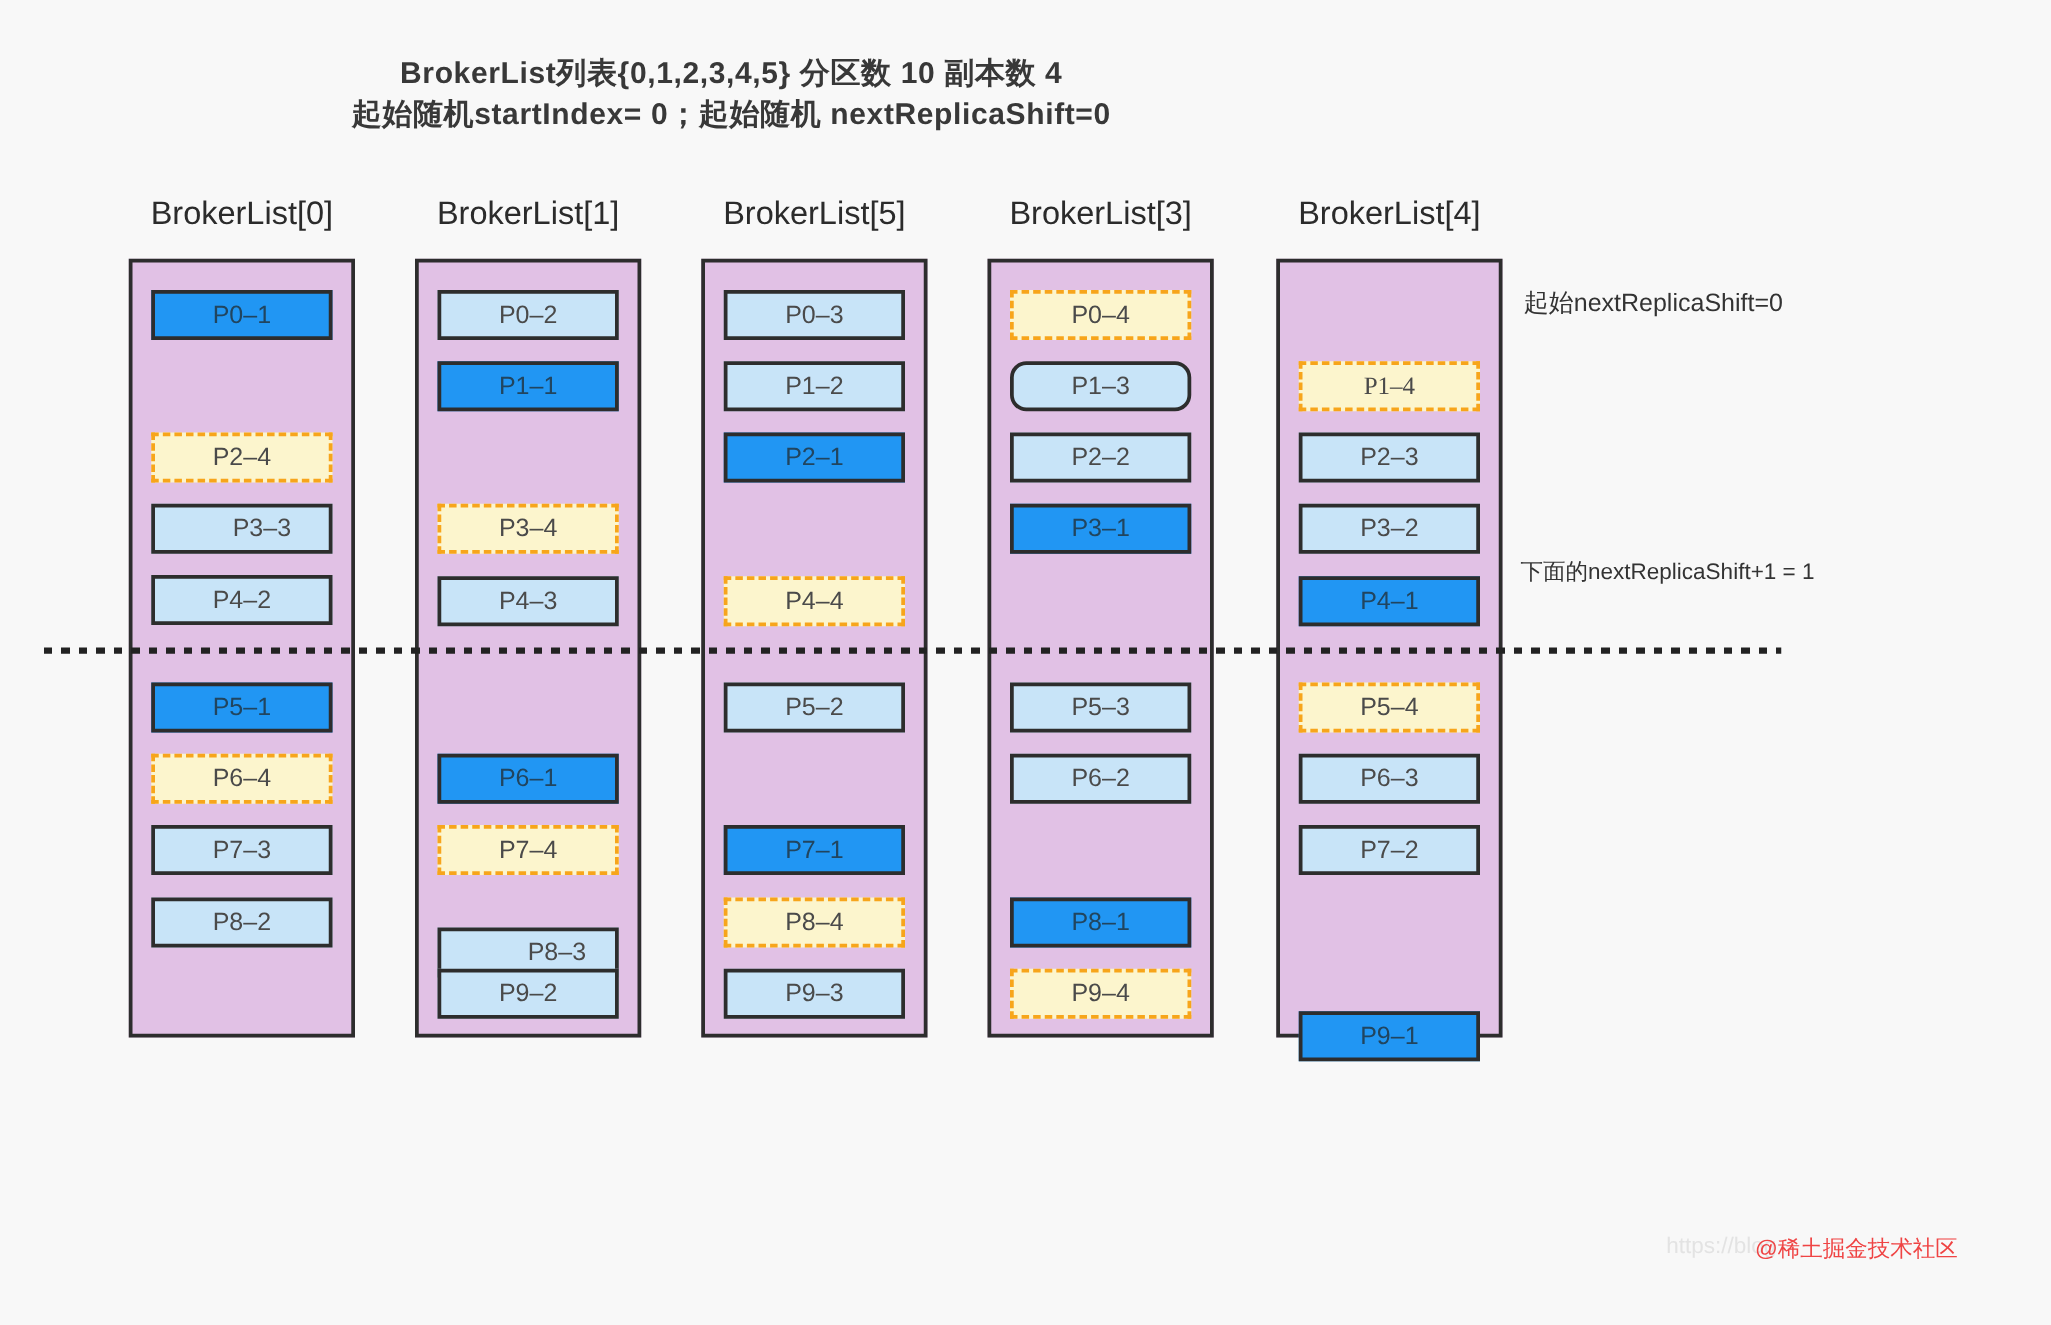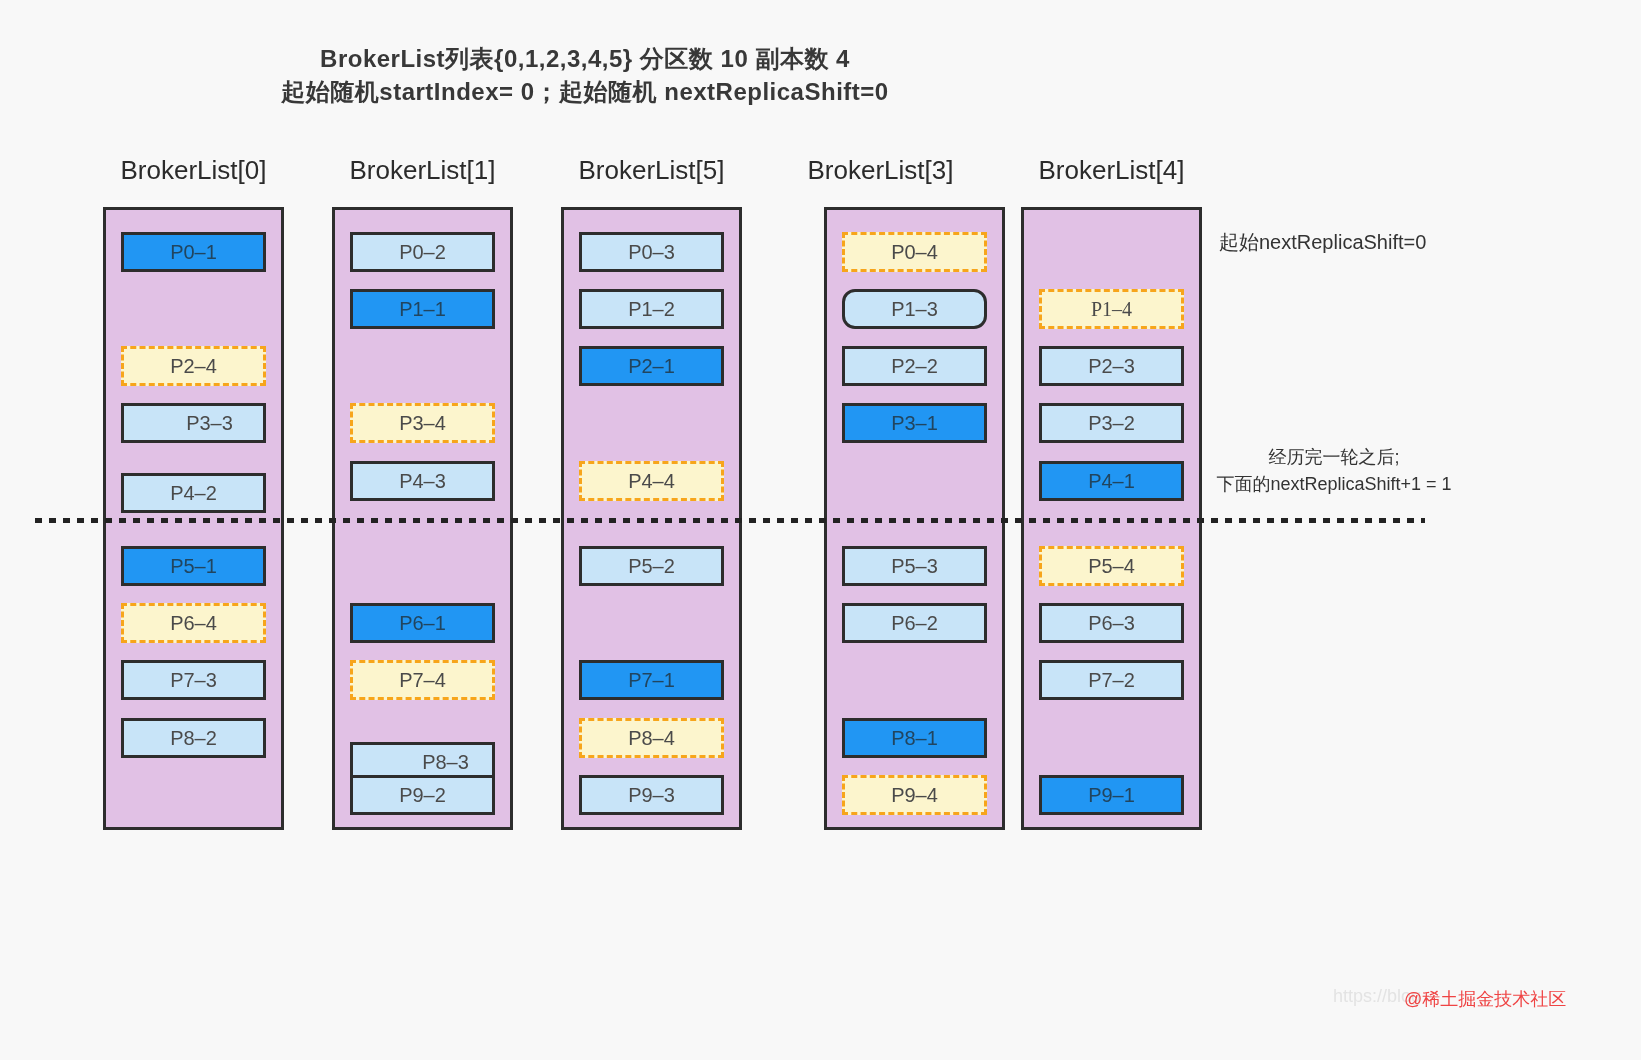--- a/index.html
+++ b/index.html
@@ -72,21 +72,21 @@
   <div>BrokerList列表{0,1,2,3,4,5} 分区数 10 副本数 4</div>
   <div>起始随机startIndex= 0；起始随机 nextReplicaShift=0</div>
 </div>
 
 <div id="columns">
     <div class="col-header" style="left: 103px;">BrokerList[0]</div>
     <div class="col" style="left: 103px;">
       <div class="box leader" style="top: 22px;">P0–1</div>
       <div class="box fourth" style="top: 136px;">P2–4</div>
       <div class="box replica" style="top: 193px; padding-left: 32px;">P3–3</div>
-      <div class="box replica" style="top: 263px;">P4–2</div>
+      <div class="box replica" style="top: 250px;">P4–2</div>
       <div class="box leader" style="top: 336px;">P5–1</div>
       <div class="box fourth" style="top: 393px;">P6–4</div>
       <div class="box replica" style="top: 450px;">P7–3</div>
       <div class="box replica" style="top: 508px;">P8–2</div>
     </div>
     <div class="col-header" style="left: 332px;">BrokerList[1]</div>
     <div class="col" style="left: 332px;">
       <div class="box replica" style="top: 22px;">P0–2</div>
       <div class="box leader" style="top: 79px;">P1–1</div>
       <div class="box fourth" style="top: 193px;">P3–4</div>
@@ -101,46 +101,45 @@
       <div class="box replica" style="top: 22px;">P0–3</div>
       <div class="box replica" style="top: 79px;">P1–2</div>
       <div class="box leader" style="top: 136px;">P2–1</div>
       <div class="box fourth" style="top: 251px;">P4–4</div>
       <div class="box replica" style="top: 336px;">P5–2</div>
       <div class="box leader" style="top: 450px;">P7–1</div>
       <div class="box fourth" style="top: 508px;">P8–4</div>
       <div class="box replica" style="top: 565px;">P9–3</div>
     </div>
     <div class="col-header" style="left: 790px;">BrokerList[3]</div>
-    <div class="col" style="left: 824px;">
+    <div class="col" style="left: 790px;">
       <div class="box fourth" style="top: 22px;">P0–4</div>
       <div class="box replica" style="top: 79px; border-radius: 13px;">P1–3</div>
       <div class="box replica" style="top: 136px;">P2–2</div>
       <div class="box leader" style="top: 193px;">P3–1</div>
       <div class="box replica" style="top: 336px;">P5–3</div>
       <div class="box replica" style="top: 393px;">P6–2</div>
       <div class="box leader" style="top: 508px;">P8–1</div>
       <div class="box fourth" style="top: 565px;">P9–4</div>
     </div>
     <div class="col-header" style="left: 1021px;">BrokerList[4]</div>
     <div class="col" style="left: 1021px;">
       <div class="box fourth" style="top: 79px; font-family: Liberation Serif, serif;">P1–4</div>
       <div class="box replica" style="top: 136px;">P2–3</div>
       <div class="box replica" style="top: 193px;">P3–2</div>
       <div class="box leader" style="top: 251px;">P4–1</div>
       <div class="box fourth" style="top: 336px;">P5–4</div>
       <div class="box replica" style="top: 393px;">P6–3</div>
       <div class="box replica" style="top: 450px;">P7–2</div>
-      <div class="box leader" style="top: 565px;">P9–1</div>
+      <div class="box leader" style="top: 599px;">P9–1</div>
     </div>
   </div>
 
 <div class="dotted-line"></div>
 
 <div class="anno-top-right">起始nextReplicaShift=0</div>
 
 <div class="anno-mid-right">
-  <div>经历完一轮之后;</div>
   <div>下面的nextReplicaShift+1 = 1</div>
 </div>
 
 <div class="watermark-url">https://blog</div>
 <div class="watermark-community">@稀土掘金技术社区</div>
 
 </body></html>

